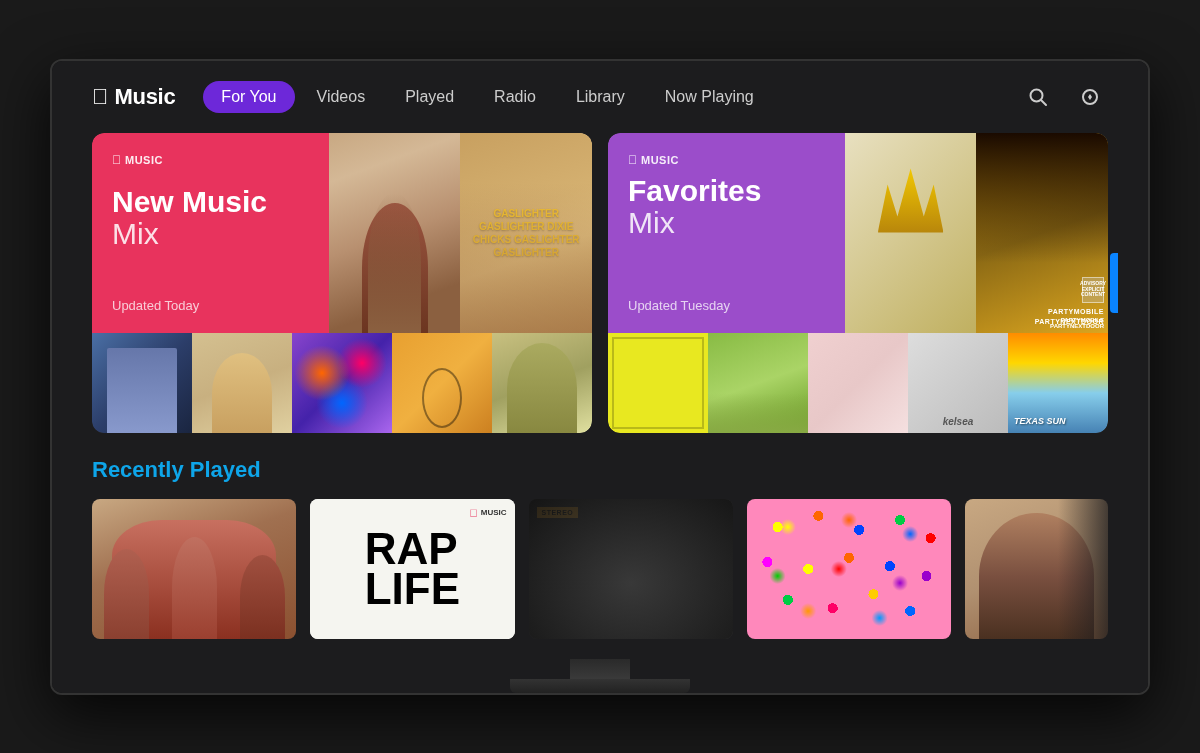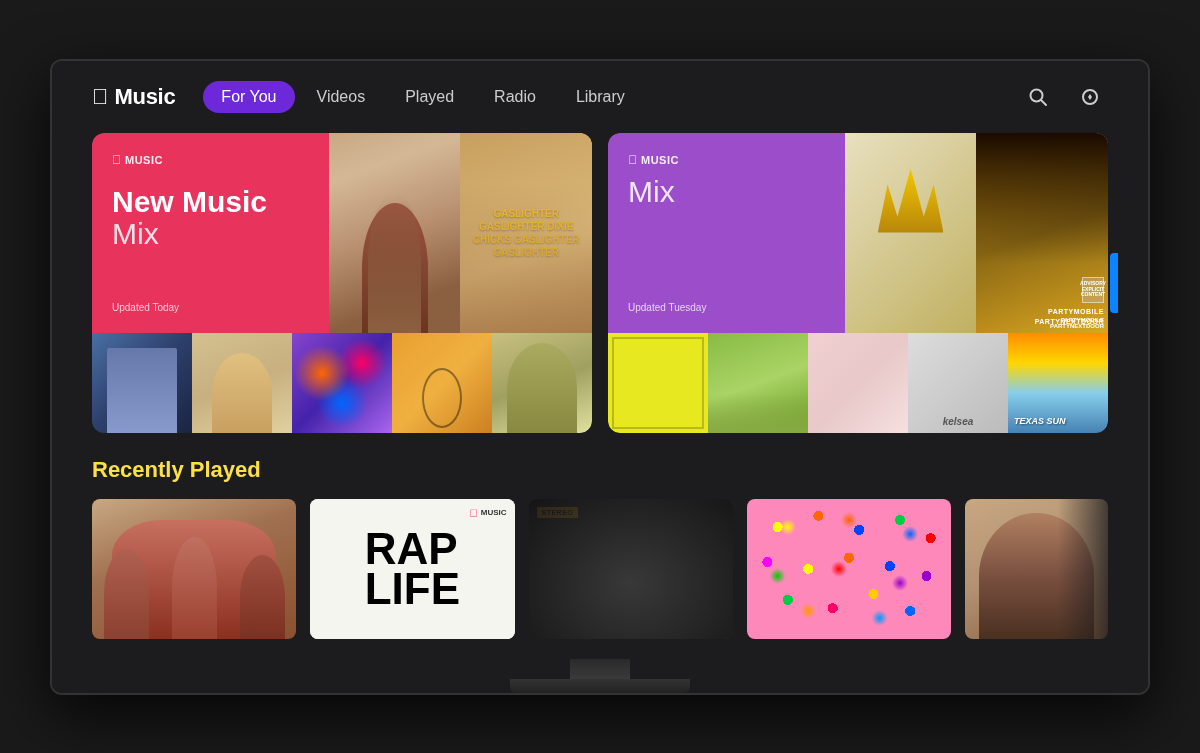--- a/index.html
+++ b/index.html
@@ -149,21 +149,21 @@
     }
 
     .mix-subtitle {
       color: rgba(255,255,255,0.85);
       font-size: 28px;
       font-weight: 400;
     }
 
     .mix-updated {
       color: rgba(255,255,255,0.75);
-      font-size: 10px;
+      font-size: 13px;
       margin-top: 8px;
     }
 
     
     .thumb {
       overflow: hidden;
       position: relative;
     }
 
     
@@ -225,21 +225,21 @@
       background: linear-gradient(to bottom, #ff8c00, #ffd700, #87ceeb, #4682b4);
       position: relative;
       display: flex;
       align-items: flex-end;
       padding: 6px;
       text-align: right;
     }
 
     
     .section-title {
-      color: #fde047;
+      color: #0ea5e9;
       font-size: 22px;
       font-weight: 700;
       margin-bottom: 16px;
       padding: 0 10px;
     }
 
     .recently-played-row {
       display: flex;
       gap: 14px;
       padding: 0 10px;
@@ -369,20 +369,21 @@
           <span class="apple-icon"></span>
           <span class="music-text">Music</span>
         </div>
 
         <div class="nav-items">
           <div class="nav-item active">For You</div>
           <div class="nav-item">Videos</div>
           <div class="nav-item">Played</div>
           <div class="nav-item">Radio</div>
           <div class="nav-item">Library</div>
+          <div class="nav-item">Now Playing</div>
         </div>
 
         <div class="nav-icons">
           <div class="nav-icon-btn">
             <svg width="20" height="20" viewBox="0 0 20 20" fill="none">
               <circle cx="8.5" cy="8.5" r="6" stroke="#ccc" stroke-width="2"></circle>
               <line x1="13" y1="13" x2="18" y2="18" stroke="#ccc" stroke-width="2" stroke-linecap="round"></line>
             </svg>
           </div>
           <div class="nav-icon-btn">
@@ -455,20 +456,21 @@
           <div class="card-box">
             <div class="right-card-grid">
 
               <div class="mix-tile favorites" style="grid-column:1; grid-row:1; background:#9b4dca;">
                 <div>
                   <div class="apple-music-badge">
                     <span class="badge-icon"></span>
                     <span class="badge-text">MUSIC</span>
                   </div>
                   <div>
+                    <div style="font-size:30px; color:white; font-weight:700; line-height:1.05;">Favorites</div>
                     <div style="font-size:30px; color:rgba(255,255,255,0.85); font-weight:300;">Mix</div>
                   </div>
                 </div>
                 <div class="mix-updated">Updated Tuesday</div>
               </div>
 
               <div style="grid-column:2; grid-row:1; background:linear-gradient(135deg, #e8e0c0, #d4c890, #c0b060); position:relative; overflow:hidden;">
                 <div style="position:absolute; top:20px; left:50%; transform:translateX(-50%); width:50%; height:40%; background:linear-gradient(to bottom, #ffd700, #b8860b); clip-path:polygon(0% 100%, 15% 40%, 30% 80%, 50% 20%, 70% 80%, 85% 40%, 100% 100%);"></div>
               </div>
 

